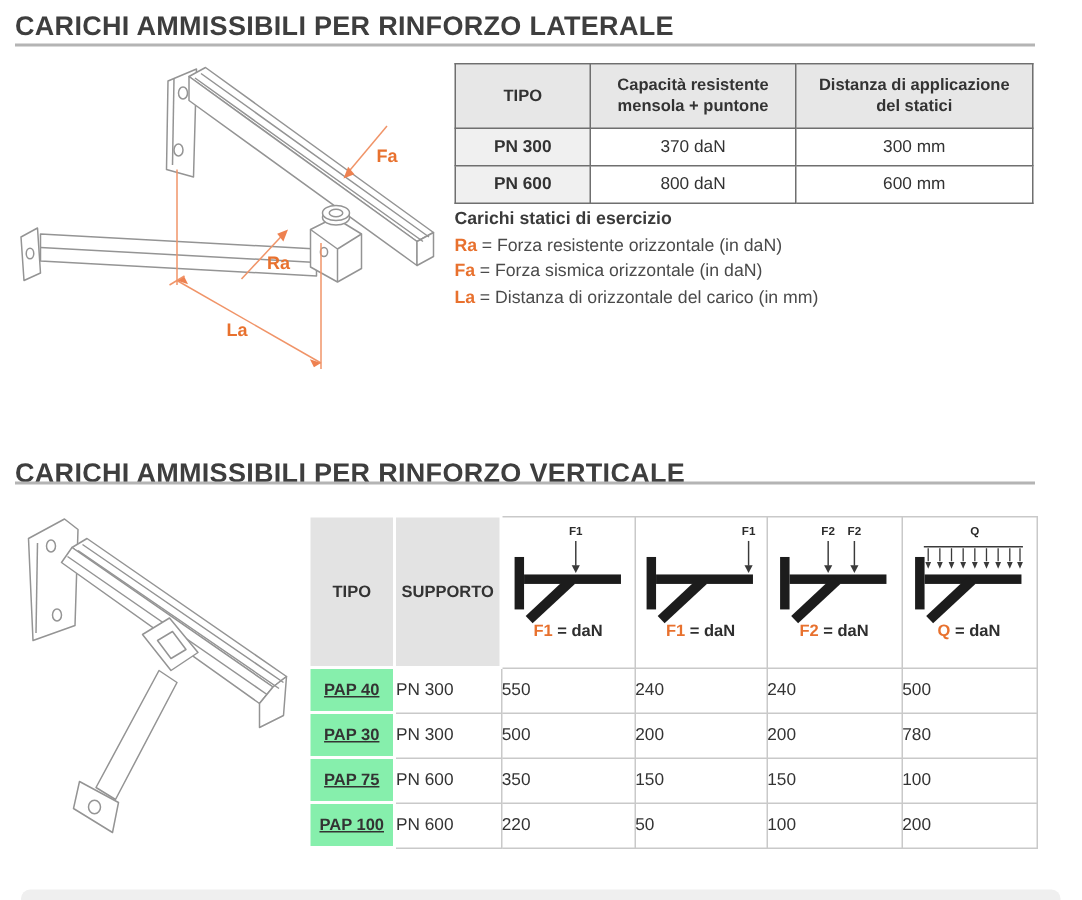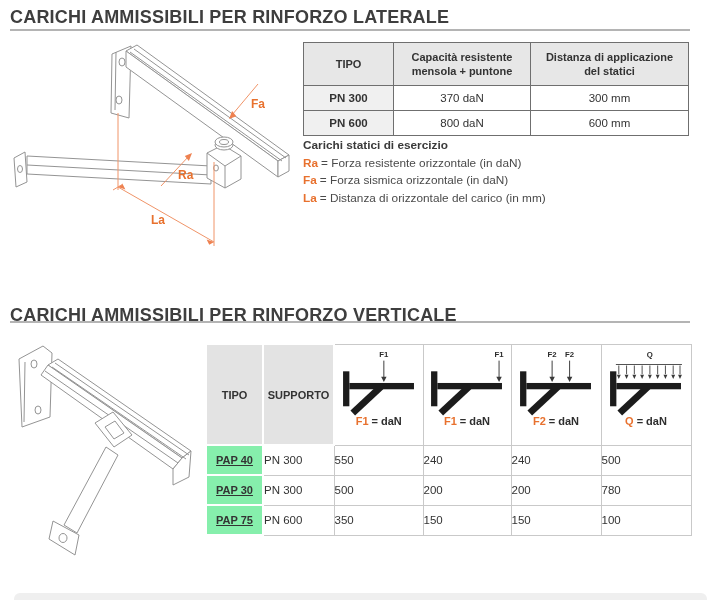--- a/index.html
+++ b/index.html
@@ -284,16 +284,24 @@
       <td>780</td>
     </tr>
     <tr>
       <th class="gray">PAP 75</th>
       <td>PN 600</td>
       <td>350</td>
       <td>150</td>
       <td>150</td>
       <td>100</td>
     </tr>
+    <tr>
+      <th class="gray">PAP 100</th>
+      <td>PN 600</td>
+      <td>220</td>
+      <td>50</td>
+      <td>100</td>
+      <td>200</td>
+    </tr>
   </tbody>
 </table>
 
 <div class="bottom-edge"></div>
 
 </body></html>

